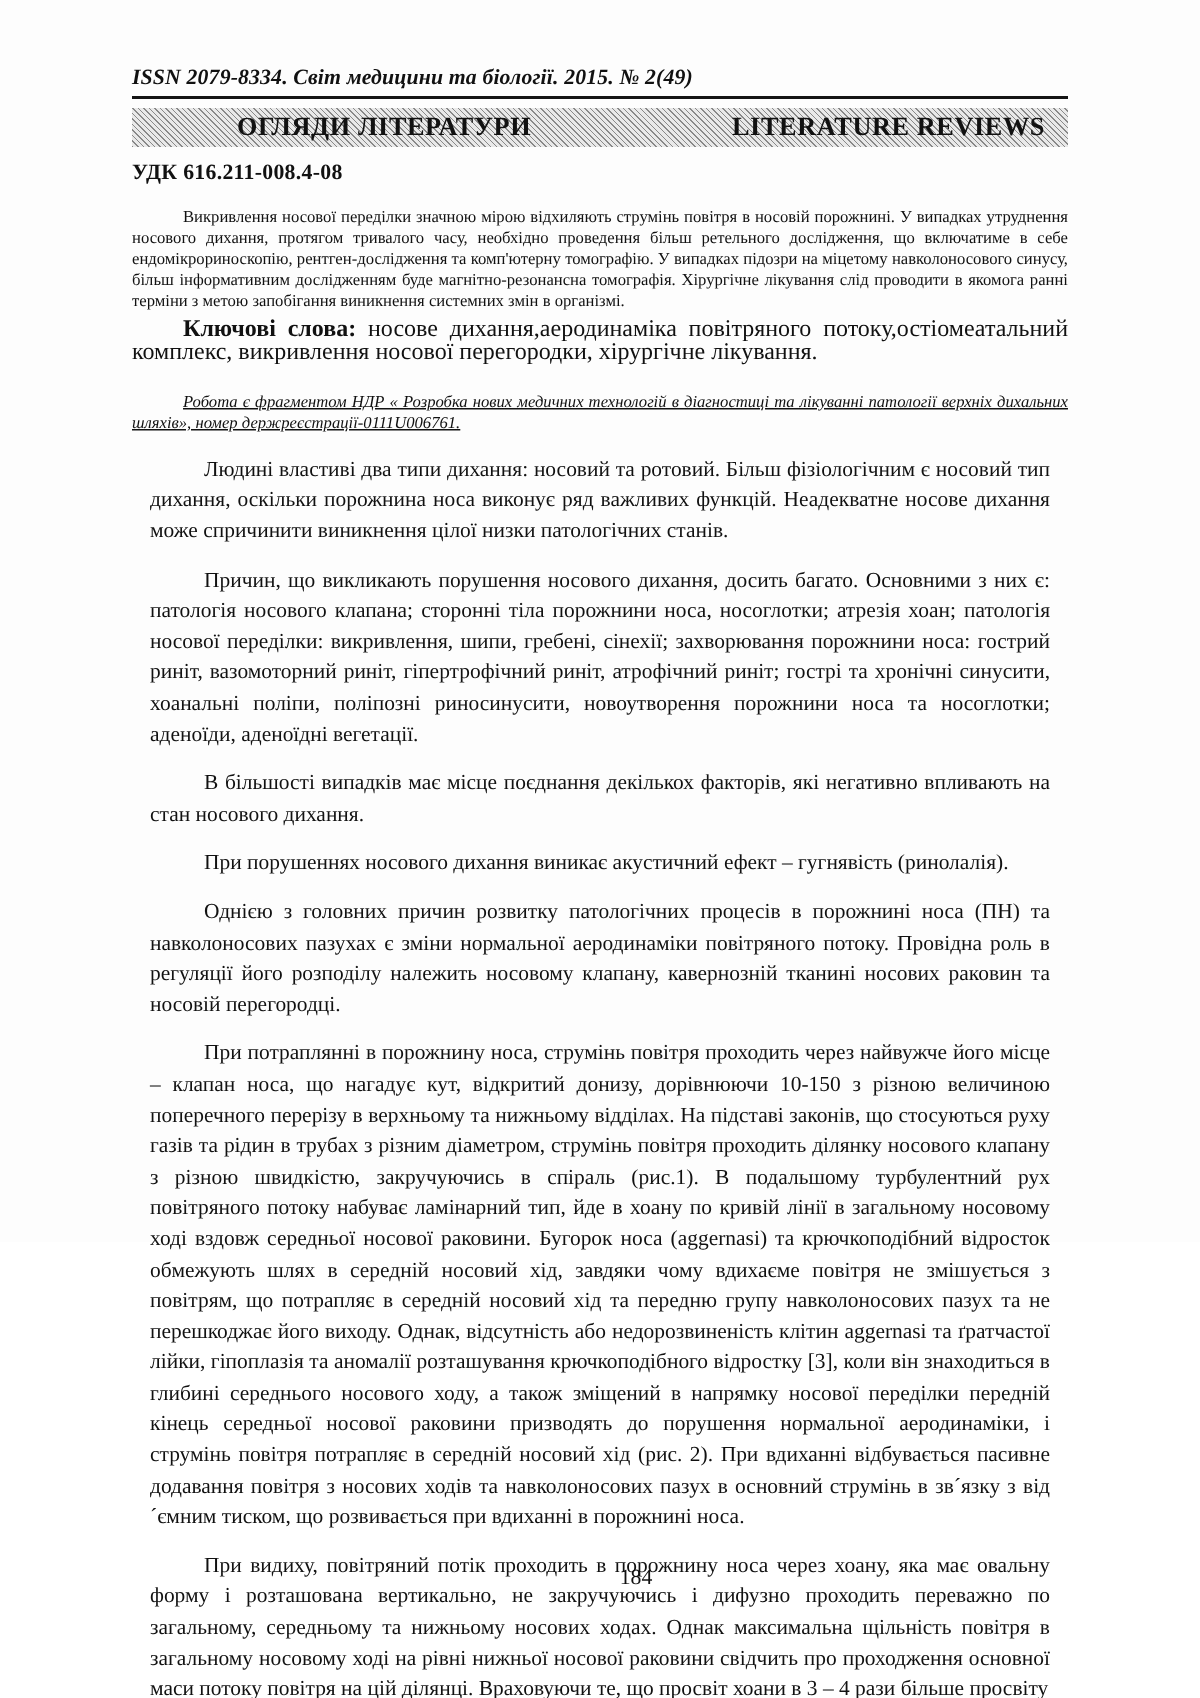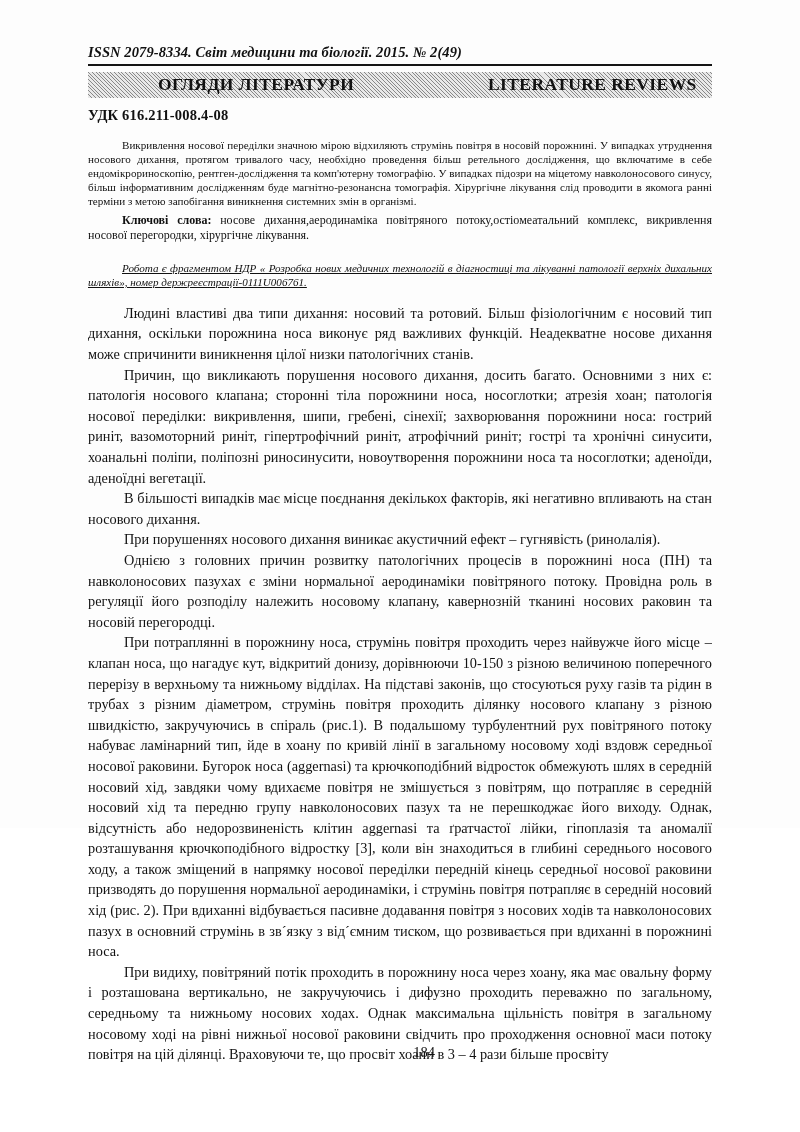--- a/index.html
+++ b/index.html
@@ -116,21 +116,21 @@
   
   .abstract {
     margin-top: 14px;
     font-size: 11.1px;
     line-height: 14.1px;
     text-align: justify;
     text-indent: 34px;
   }
   .keywords {
     margin-top: 5px;
-    font-size: 12px;
+    font-size: 16px;
     line-height: 14.1px;
     text-align: justify;
     text-indent: 34px;
   }
   .keywords b { font-weight: bold; }
 
   .funding {
     margin-top: 19px;
     font-size: 11.1px;
     line-height: 14.1px;
@@ -138,21 +138,21 @@
     text-align: justify;
     text-indent: 34px;
     text-decoration: underline;
   }
 
   
   .body-text {
     margin-top: 14px;
   }
   .body-text p {
-    margin: 0;
+    margin: 12px;
     font-size: 14.3px;
     line-height: 20.6px;
     text-align: justify;
     text-indent: 36px;
   }
 
   
   .pageno {
     position: absolute;
     left: 0;

